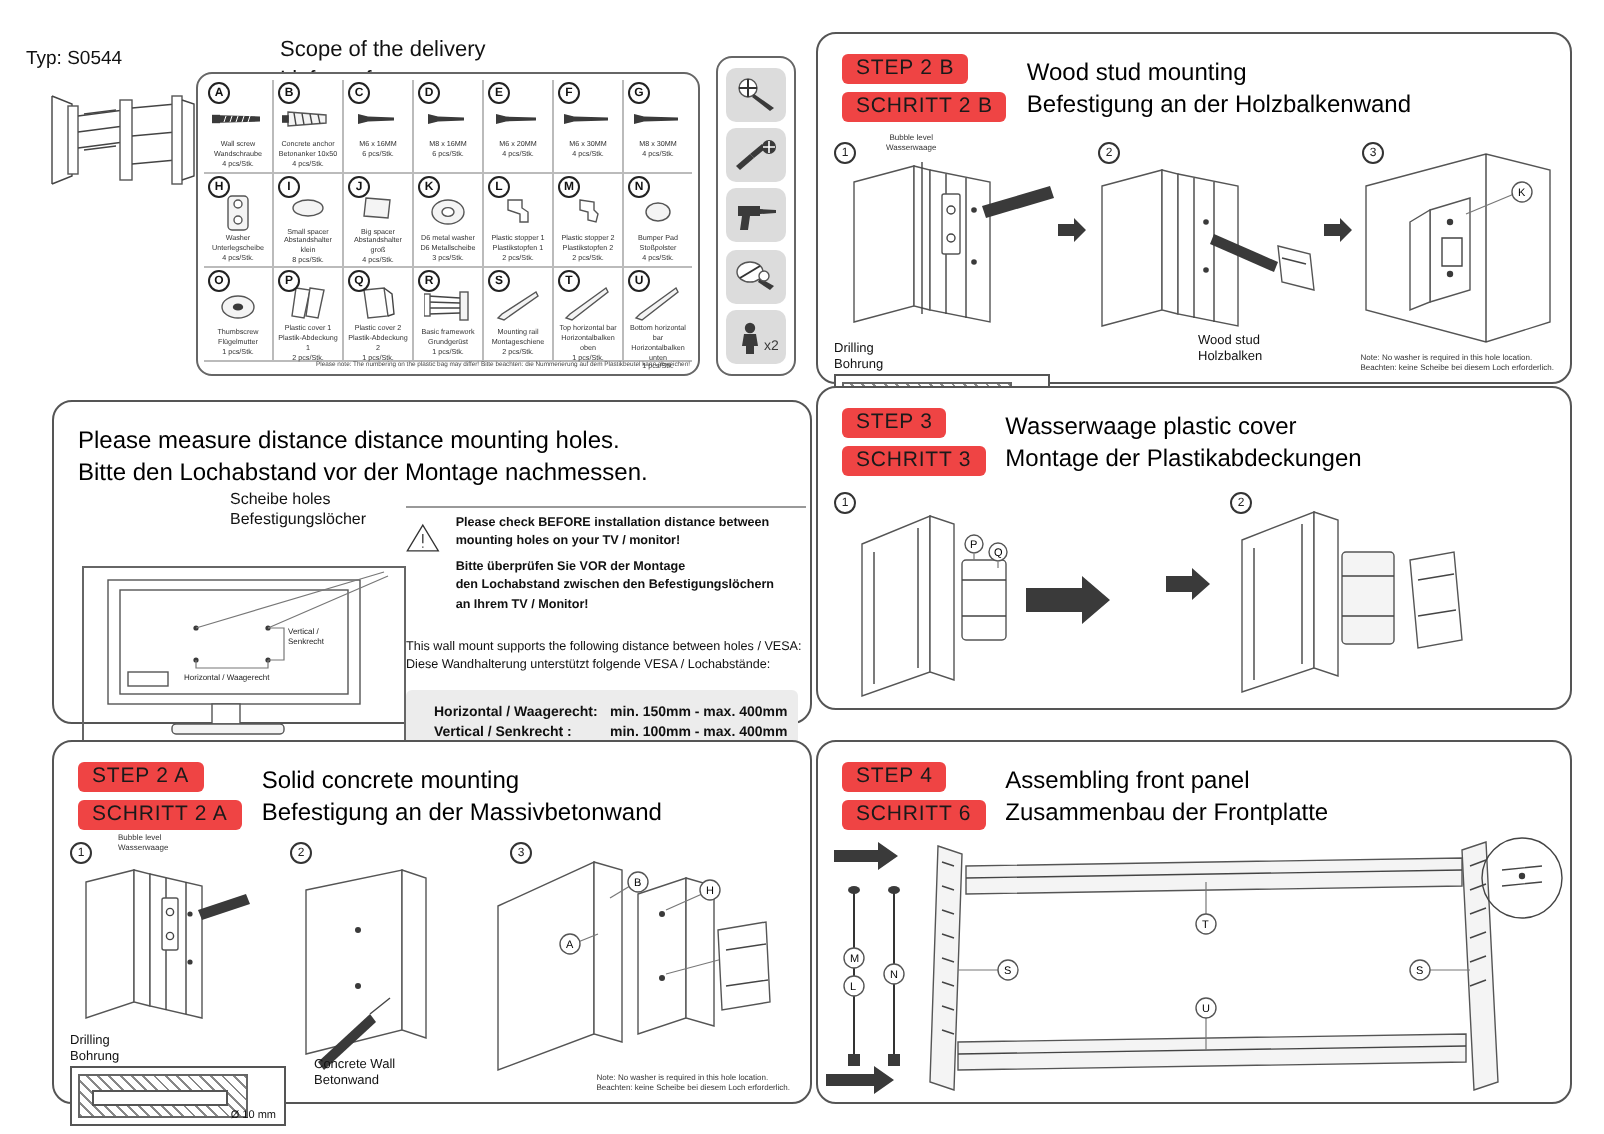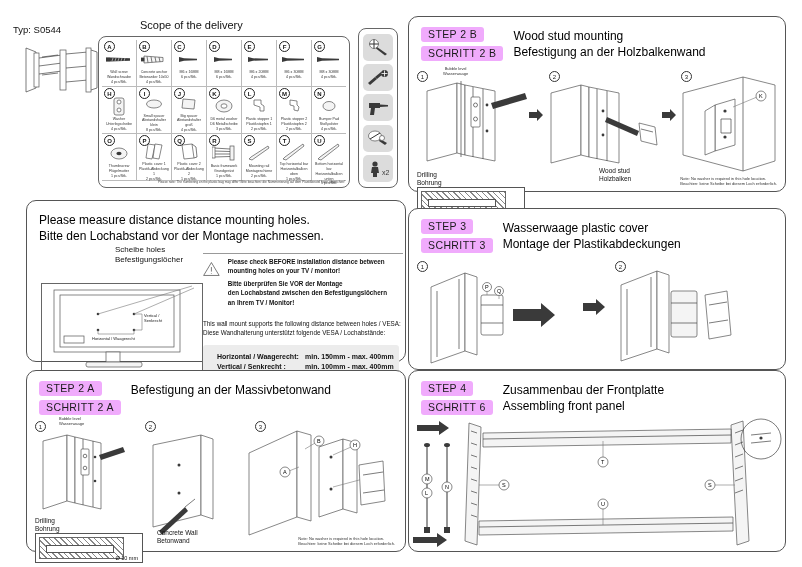--- a/index.html
+++ b/index.html
@@ -6,21 +6,21 @@
   body{
     width:802px;height:567px;background:#ffffff;
     font-family:"Liberation Sans",sans-serif;color:#111;
     -webkit-font-smoothing:antialiased;overflow:hidden;
   }
   .page{position:relative;width:802px;height:567px;}
 
   
   .panel{position:absolute;border:1px solid #555;border-radius:10px;background:#fff;box-sizing:border-box;}
   .step-tag{
-    background:#f0abfc;border-radius:3px;display:inline-block;
+    background:#ef4444;border-radius:3px;display:inline-block;
     padding:1px 7px 2px 7px;font-size:10.5px;letter-spacing:.4px;color:#1a1a1a;white-space:nowrap;
   }
   .hdr-title{font-size:12px;font-weight:normal;line-height:1.35;color:#000;}
   .tiny{font-size:4px;line-height:1.2;color:#333;}
   .lbl{font-size:6.5px;line-height:1.25;color:#111;}
   .lbl8{font-size:8px;line-height:1.3;color:#111;}
 
   
   #typ{position:absolute;left:13px;top:24px;font-size:9.5px;}
   #scope{position:absolute;left:140px;top:18px;font-size:11px;line-height:1.35;}
@@ -42,21 +42,21 @@
 
   
   #tools{position:absolute;left:358px;top:28px;width:40px;height:160px;
          border:1px solid #666;border-radius:8px;box-sizing:border-box;
          display:flex;flex-direction:column;align-items:center;justify-content:space-around;padding:3px 0;}
   .tool{width:30px;height:27px;background:#dcdcdc;border-radius:5px;display:flex;align-items:center;justify-content:center;}
 
   
   #p-step2b{left:408px;top:16px;width:378px;height:176px;}
   #p-step1 {left:26px; top:200px;width:380px;height:162px;}
-  #p-step3 {left:408px;top:208px;width:378px;height:162px;}
+  #p-step3 {left:408px;top:193px;width:378px;height:162px;}
   #p-step2a{left:26px; top:370px;width:380px;height:182px;}
   #p-step4 {left:408px;top:370px;width:378px;height:182px;}
 
   .hdr{position:absolute;left:12px;top:10px;display:flex;gap:10px;}
   .hdr-tags{display:flex;flex-direction:column;gap:4px;align-items:flex-start;}
   .hdr-txt{padding-top:1px;}
 
   .body{position:absolute;left:0;right:0;top:46px;bottom:0;}
   .num{width:9px;height:9px;border:1px solid #333;border-radius:50%;font-size:6px;
        display:flex;align-items:center;justify-content:center;color:#222;}
@@ -617,20 +617,21 @@
     </div>
   </div>
 
   <div class="panel" id="p-step2a">
     <div class="hdr">
       <div class="hdr-tags">
         <span class="step-tag">STEP 2 A</span>
         <span class="step-tag">SCHRITT 2 A</span>
       </div>
       <div class="hdr-txt">
+        <div class="hdr-title">Solid concrete mounting</div>
         <div class="hdr-title">Befestigung an der Massivbetonwand</div>
       </div>
     </div>
 
     <div class="body">
       <div style="position:absolute;left:8px;top:4px;" class="num">1</div>
       <div class="tiny" style="position:absolute;left:32px;top:0px;">
         <span>Bubble level</span><br><span>Wasserwaage</span>
       </div>
       <svg style="position:absolute;left:10px;top:14px;" width="92" height="84" viewBox="0 0 92 84">
@@ -702,22 +703,22 @@
     </div>
   </div>
 
   <div class="panel" id="p-step4">
     <div class="hdr">
       <div class="hdr-tags">
         <span class="step-tag">STEP 4</span>
         <span class="step-tag">SCHRITT 6</span>
       </div>
       <div class="hdr-txt">
+        <div class="hdr-title">Assembling front panel</div>
         <div class="hdr-title">Zusammenbau der Frontplatte</div>
-        <div class="hdr-title">Assembling front panel</div>
       </div>
     </div>
 
     <div class="body">
       <svg style="position:absolute;left:4px;top:0px;" width="370" height="134" viewBox="0 0 370 134">
 
         <path class="fd" d="M4 8 L26 8 L26 4 L36 11 L26 18 L26 14 L4 14 Z"></path>
         <path class="fd" d="M0 120 L24 120 L24 116 L34 123 L24 130 L24 126 L0 126 Z"></path>
 
         <path class="fillg" d="M56 6 L68 10 L64 128 L52 124 Z"></path>

